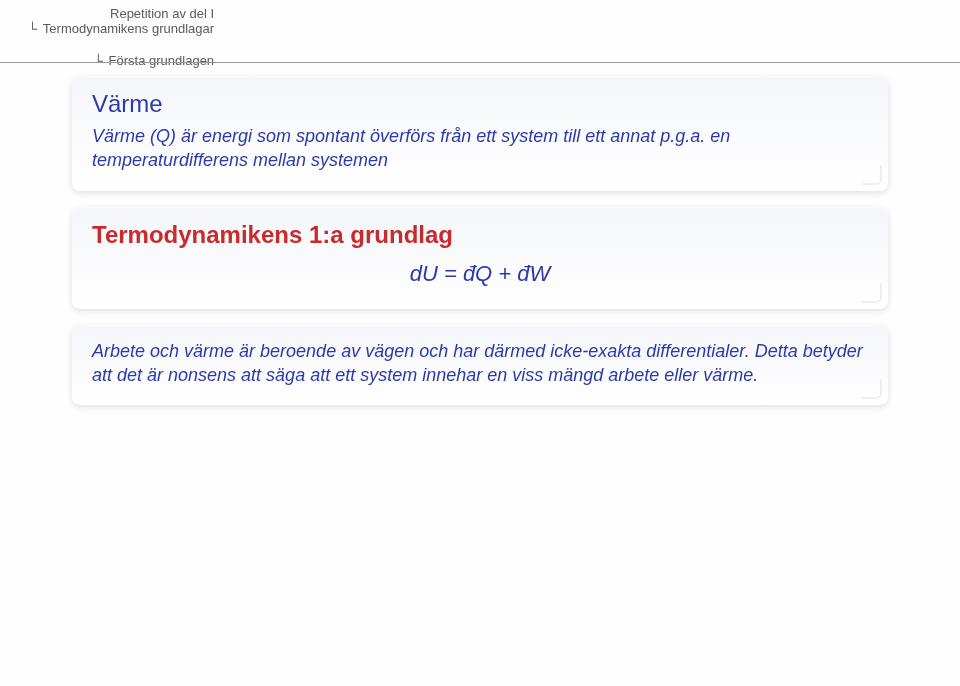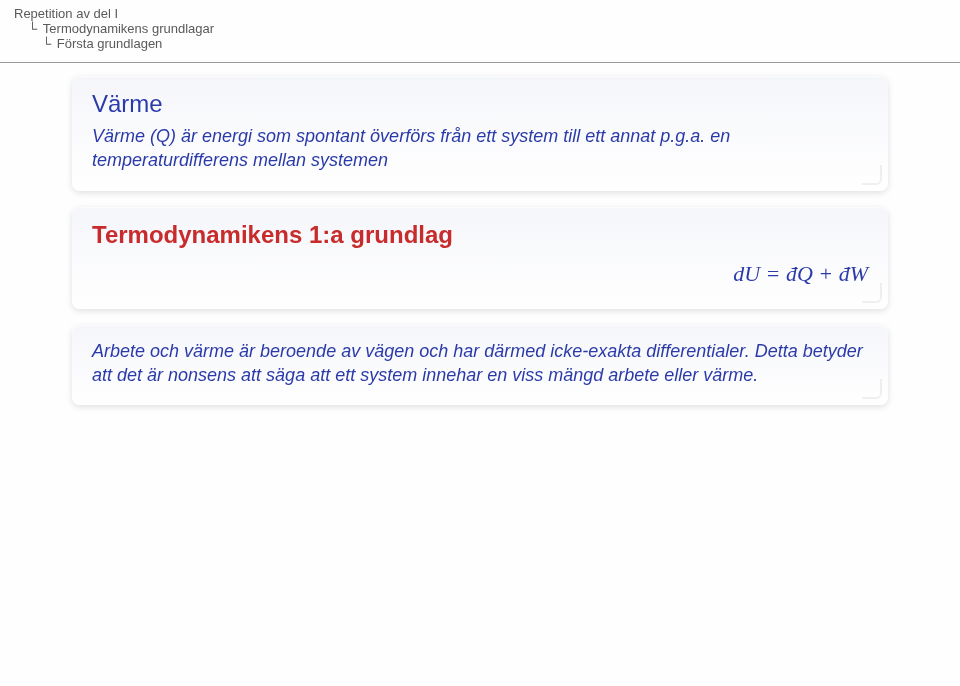--- a/index.html
+++ b/index.html
@@ -10,24 +10,25 @@
     color: #000;
     position: relative;
   }
   .breadcrumb {
     position: absolute;
     top: 6px;
     left: 14px;
     font-size: 13px;
     color: #5a5a5a;
     font-family: "Helvetica Neue", Arial, sans-serif;
+    text-align: right;
   }
   .breadcrumb .line1 { }
   .breadcrumb .line2 { padding-left: 14px; }
-  .breadcrumb .line3 { padding-left: 28px; }
+  .breadcrumb .line3 { padding-left: 28px; margin-top: 17px; }
   .breadcrumb .pre { letter-spacing: 1px; }
   .topsep {
     position: absolute;
     top: 62px; left: 0; right: 0;
     border-top: 1px solid #999;
   }
   .main {
     position: absolute;
     top: 76px; left: 72px; right: 72px;
   }
@@ -61,22 +62,22 @@
   }
   .box p {
     font-family: "Helvetica Neue", Arial, sans-serif;
     font-size: 18px;
     line-height: 1.35;
     color: #2b3aa9;
     font-style: italic;
     font-weight: 300;
   }
   .eq {
-    text-align: right;
-    font-family: Liberation Serif, serif;
+    text-align: center;
+    font-family: Liberation Sans, sans-serif;
     font-style: italic;
     font-size: 22px;
     color: #2b3aa9;
     margin-top: 12px;
     margin-bottom: 4px;
   }
 </style>
 </head>
 <body>
 

